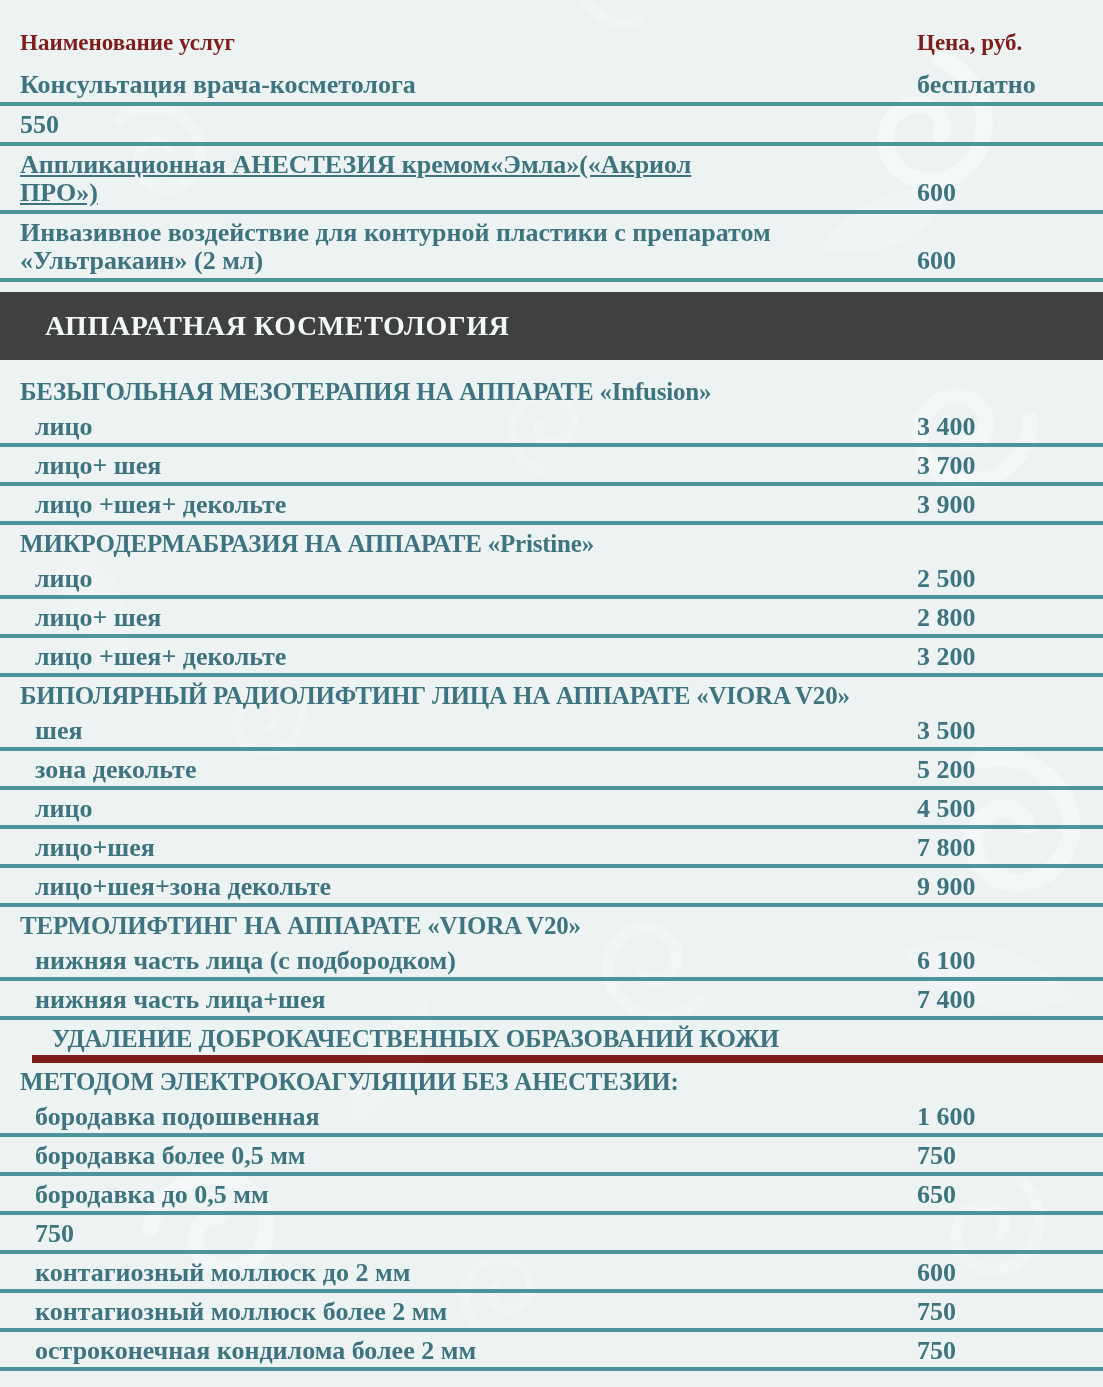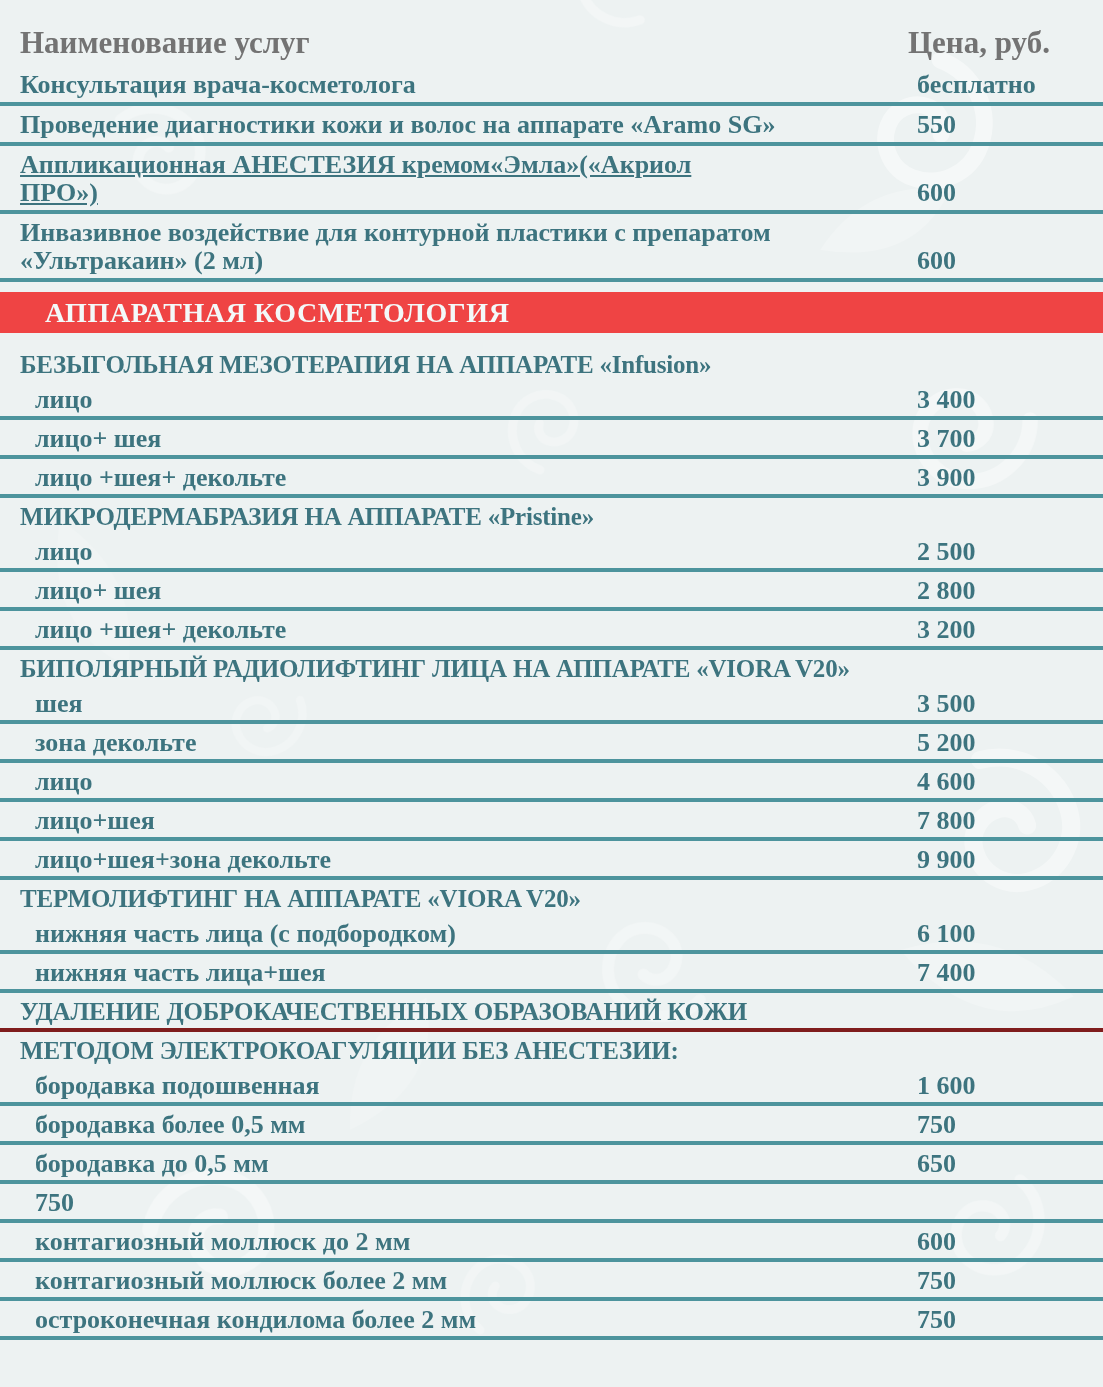--- a/index.html
+++ b/index.html
@@ -6,37 +6,37 @@
   body{
     width:1103px;height:1387px;overflow:hidden;position:relative;
     background:#edf2f2;
     font-family:"Liberation Serif","DejaVu Serif",serif;
     font-weight:bold;color:#3d747f;
     -webkit-text-size-adjust:none;
   }
   .pattern{position:absolute;inset:0;z-index:0;pointer-events:none;}
   .page{position:relative;z-index:1;}
 
-  .hdr-row{display:flex;padding:28px 9px 8px 20px;font-size:31px;line-height:30px;color:#737373;}
+  .hdr-row{display:flex;padding:28px 0 8px 20px;font-size:23px;line-height:30px;color:#7f1d1d;}
   .name{flex:1 1 auto;padding-right:18px;min-width:0;}
   .price{flex:0 0 186px;width:186px;align-self:flex-end;}
 
   .p-row{display:flex;padding:5px 0 2px 35px;border-bottom:4px solid #4d949d;font-size:26px;line-height:28px;}
   .intro .p-row{padding:5px 0 3px 20px;align-items:flex-end;}
 
   .nm{display:inline-block;}
   .cap710{max-width:710px;text-decoration:underline;}
   .cap860{max-width:860px;}
 
-  .banner{margin-top:10px;height:41px;background:#ef4444;color:#f3f9f9;
+  .banner{margin-top:10px;height:68px;background:#404040;color:#f3f9f9;
     display:flex;align-items:center;padding-left:45px;font-size:28px;letter-spacing:.6px;}
   .after-banner{height:13px;}
 
   .sec-title{padding:5px 0 2px 20px;font-size:25px;line-height:28px;letter-spacing:-.2px;}
-  .sec-title.lined{border-bottom:4px solid #7f1d1d;}
+  .sec-title.lined{border-bottom:8px solid #7f1d1d;margin-left:32px;}
 </style>
 </head>
 <body>
 
 <svg class="pattern" width="1103" height="1387" viewBox="0 0 1103 1387" xmlns="http://www.w3.org/2000/svg">
   <defs>
     <path id="spiral" d="M0 0 a28 28 0 0 1 28 28 a22 22 0 0 1 -22 22 a17 17 0 0 1 -17 -17 a13 13 0 0 1 13 -13 a9 9 0 0 1 9 9" fill="none" stroke="#ffffff"></path>
     <path id="leaf" d="M0 0 q45 -28 90 0 q-40 34 -90 0 Z" fill="#ffffff" stroke="none"></path>
   </defs>
   <g stroke-linecap="round" opacity="0.55">
@@ -64,21 +64,20 @@
     <div class="name">Наименование услуг</div>
     <div class="price">Цена, руб.</div>
   </div>
 
   <div class="intro">
     <div class="p-row">
       <div class="name">Консультация врача-косметолога</div>
       <div class="price">бесплатно</div>
     </div>
     <div class="p-row">
-      <div class="name">Проведение диагностики кожи и волос на аппарате «Aramo SG»</div>
       <div class="price">550</div>
     </div>
     <div class="p-row">
       <div class="name"><span class="nm cap710">Аппликационная АНЕСТЕЗИЯ кремом«Эмла»(«Акриол ПРО»)</span></div>
       <div class="price">600</div>
     </div>
     <div class="p-row">
       <div class="name"><span class="nm cap860">Инвазивное воздействие для контурной пластики с препаратом «Ультракаин» (2 мл)</span></div>
       <div class="price">600</div>
     </div>
@@ -126,21 +125,21 @@
     <div class="p-row">
       <div class="name">шея</div>
       <div class="price">3 500</div>
     </div>
     <div class="p-row">
       <div class="name">зона декольте</div>
       <div class="price">5 200</div>
     </div>
     <div class="p-row">
       <div class="name">лицо</div>
-      <div class="price">4 600</div>
+      <div class="price">4 500</div>
     </div>
     <div class="p-row">
       <div class="name">лицо+шея</div>
       <div class="price">7 800</div>
     </div>
     <div class="p-row">
       <div class="name">лицо+шея+зона декольте</div>
       <div class="price">9 900</div>
     </div>
   </div>

